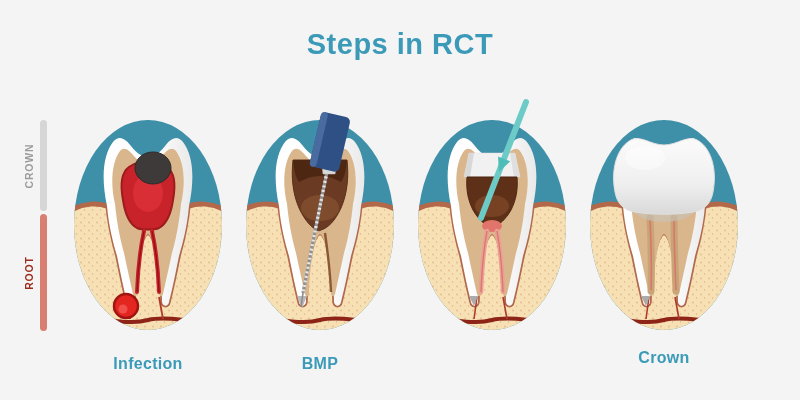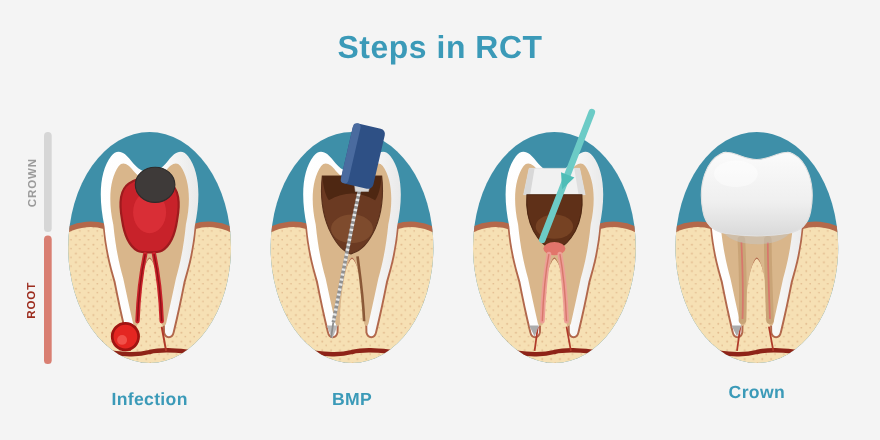--- a/index.html
+++ b/index.html
@@ -18,21 +18,21 @@
   .axis-text{position:absolute;left:18px;width:22px;display:flex;align-items:center;justify-content:center;}
   .axis-text.crown{top:120px;height:91px;}
   .axis-text.root{top:214px;height:117px;}
   .axis-text span{
     transform:rotate(-90deg);white-space:nowrap;font-size:10.5px;font-weight:700;
     letter-spacing:.8px;font-family:"Liberation Sans",sans-serif;
   }
   .axis-text.crown span{color:#9B9B9B;}
   .axis-text.root span{color:#9C2C1E;}
   
-  .figures{position:absolute;left:51px;top:100px;display:flex;gap:14px;}
+  .figures{position:absolute;left:63px;top:100px;display:flex;gap:2px;}
   figure.step{margin:0;width:170px;display:flex;flex-direction:column;align-items:center;}
   figure.step svg{display:block;overflow:visible;}
   figcaption{
     margin-top:5px;font-size:16px;font-weight:600;color:#3B9AB8;letter-spacing:.3px;
   }
   figure.step:nth-child(4) figcaption{transform:translateY(-6px);}
 </style>
 </head>
 <body>
 

